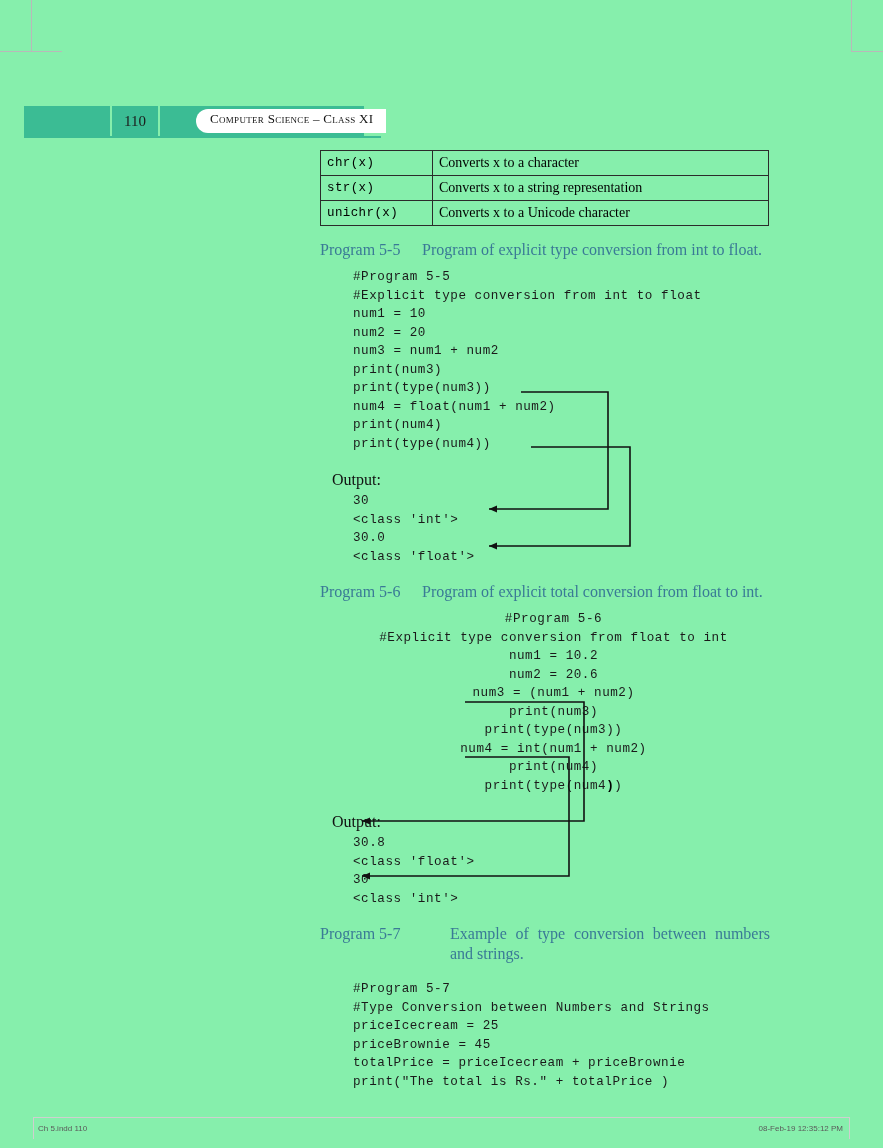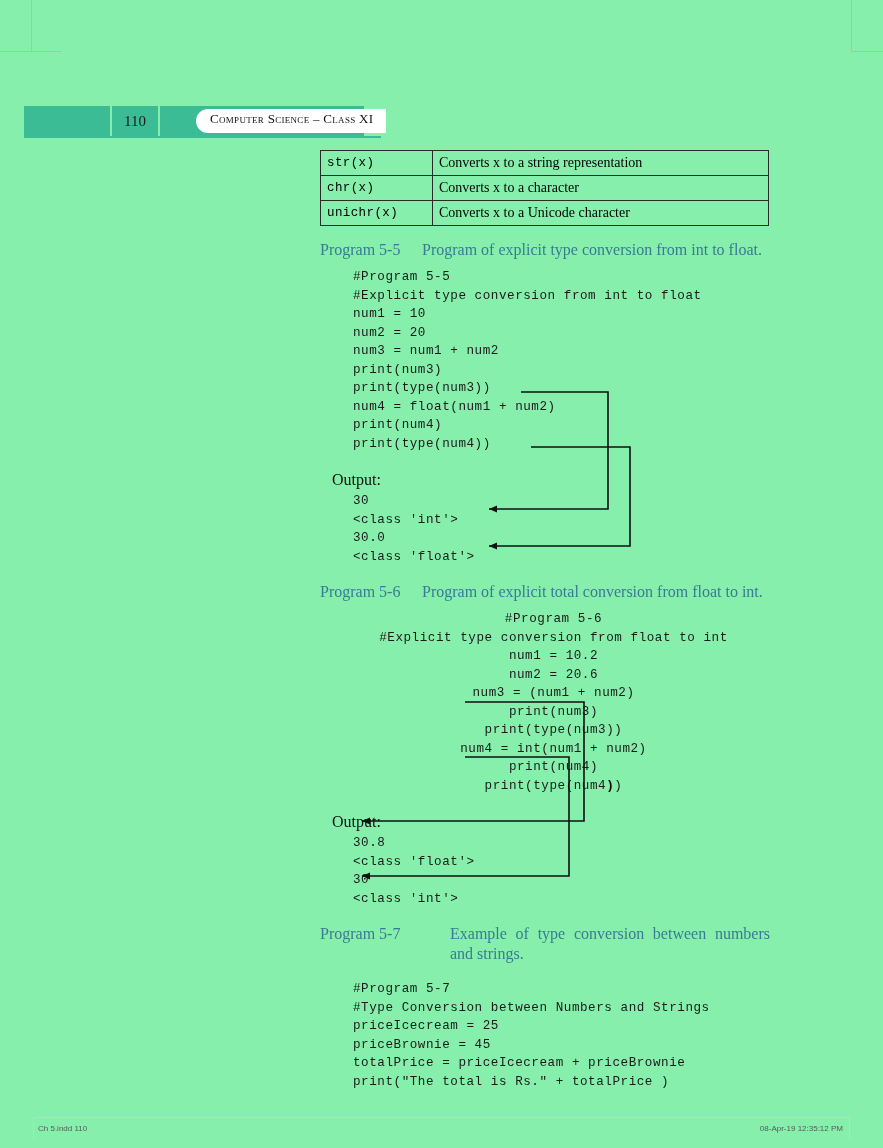--- a/index.html
+++ b/index.html
@@ -220,26 +220,26 @@
     <div id="page-number">110</div>
   </div>
   <div id="running-head">Computer Science – Class XI</div>
   <div id="band-rule"></div>
 
   <div id="content">
 
     <table class="fn-table">
       <tbody>
         <tr>
+          <td class="fn-name">chr(x)</td>
+          <td class="fn-desc">Converts x to a character</td>
+        </tr>
+        <tr>
           <td class="fn-name">str(x)</td>
           <td class="fn-desc">Converts x to a string representation</td>
-        </tr>
-        <tr>
-          <td class="fn-name">chr(x)</td>
-          <td class="fn-desc">Converts x to a character</td>
         </tr>
         <tr>
           <td class="fn-name">unichr(x)</td>
           <td class="fn-desc">Converts x to a Unicode character</td>
         </tr>
       </tbody>
     </table>
 
     <div class="prog-head" style="margin-top:14px;">
       <span class="label">Program 5-5</span>
@@ -313,15 +313,15 @@
       <path d="M465,702 L584,702 L584,821 L362,821" marker-end="url(#ah)"></path>
 
       <path d="M465,757 L569,757 L569,876 L362,876" marker-end="url(#ah)"></path>
     </g>
   </svg>
 
   <div id="footer-rule"></div>
   <div class="footer-tick" style="left:33px;"></div>
   <div class="footer-tick" style="left:849px;"></div>
   <div class="footer-text" id="footer-left">Ch 5.indd   110</div>
-  <div class="footer-text" id="footer-right">08-Apr-19   12:35:12 PM</div>
+  <div class="footer-text" id="footer-right">08-Feb-19   12:35:12 PM</div>
 
 </div>
 
 </body></html>

